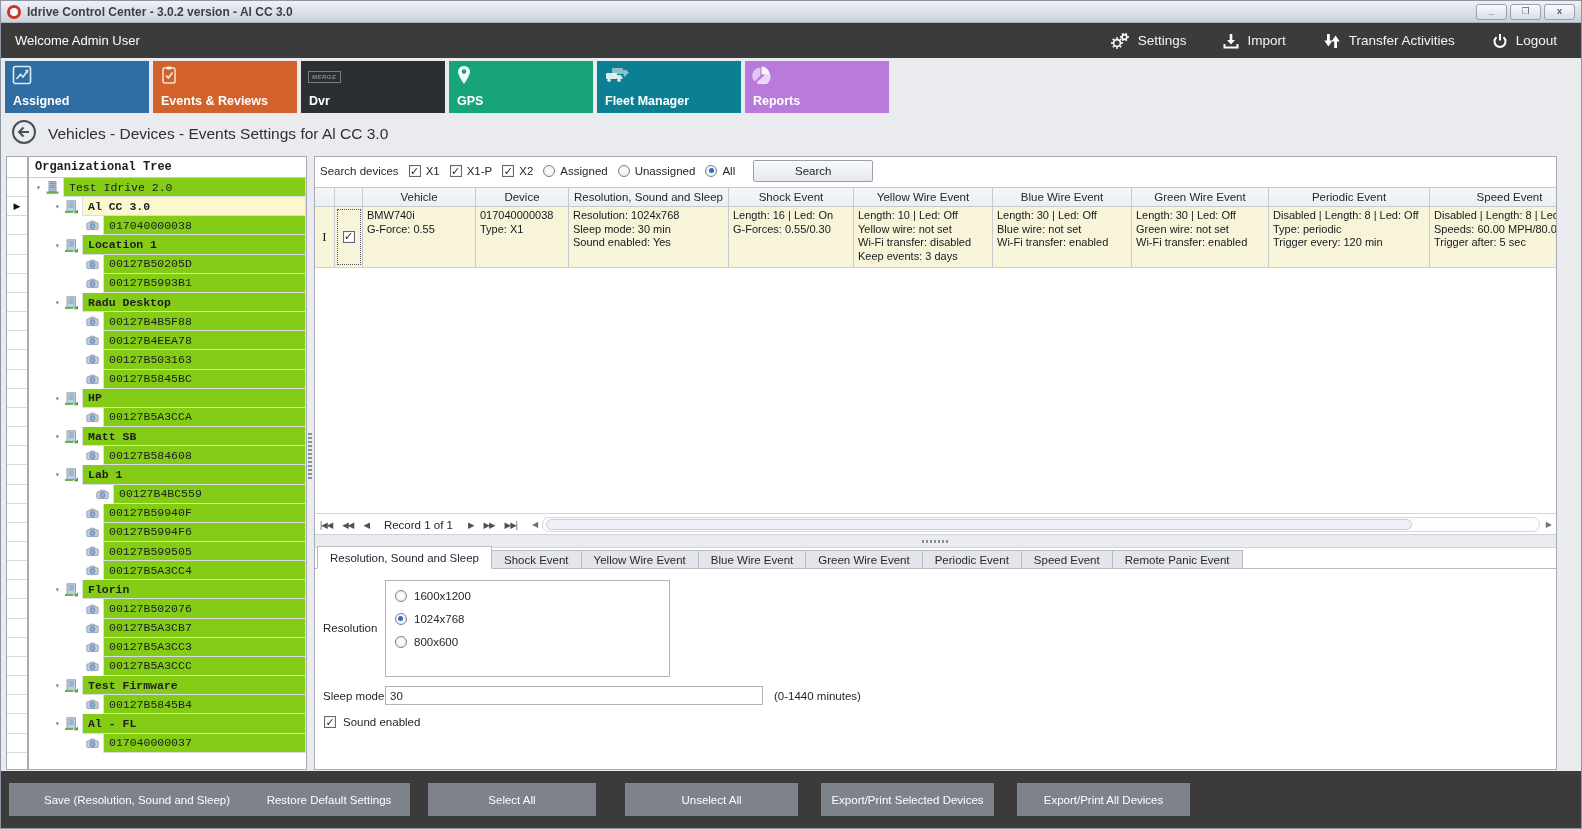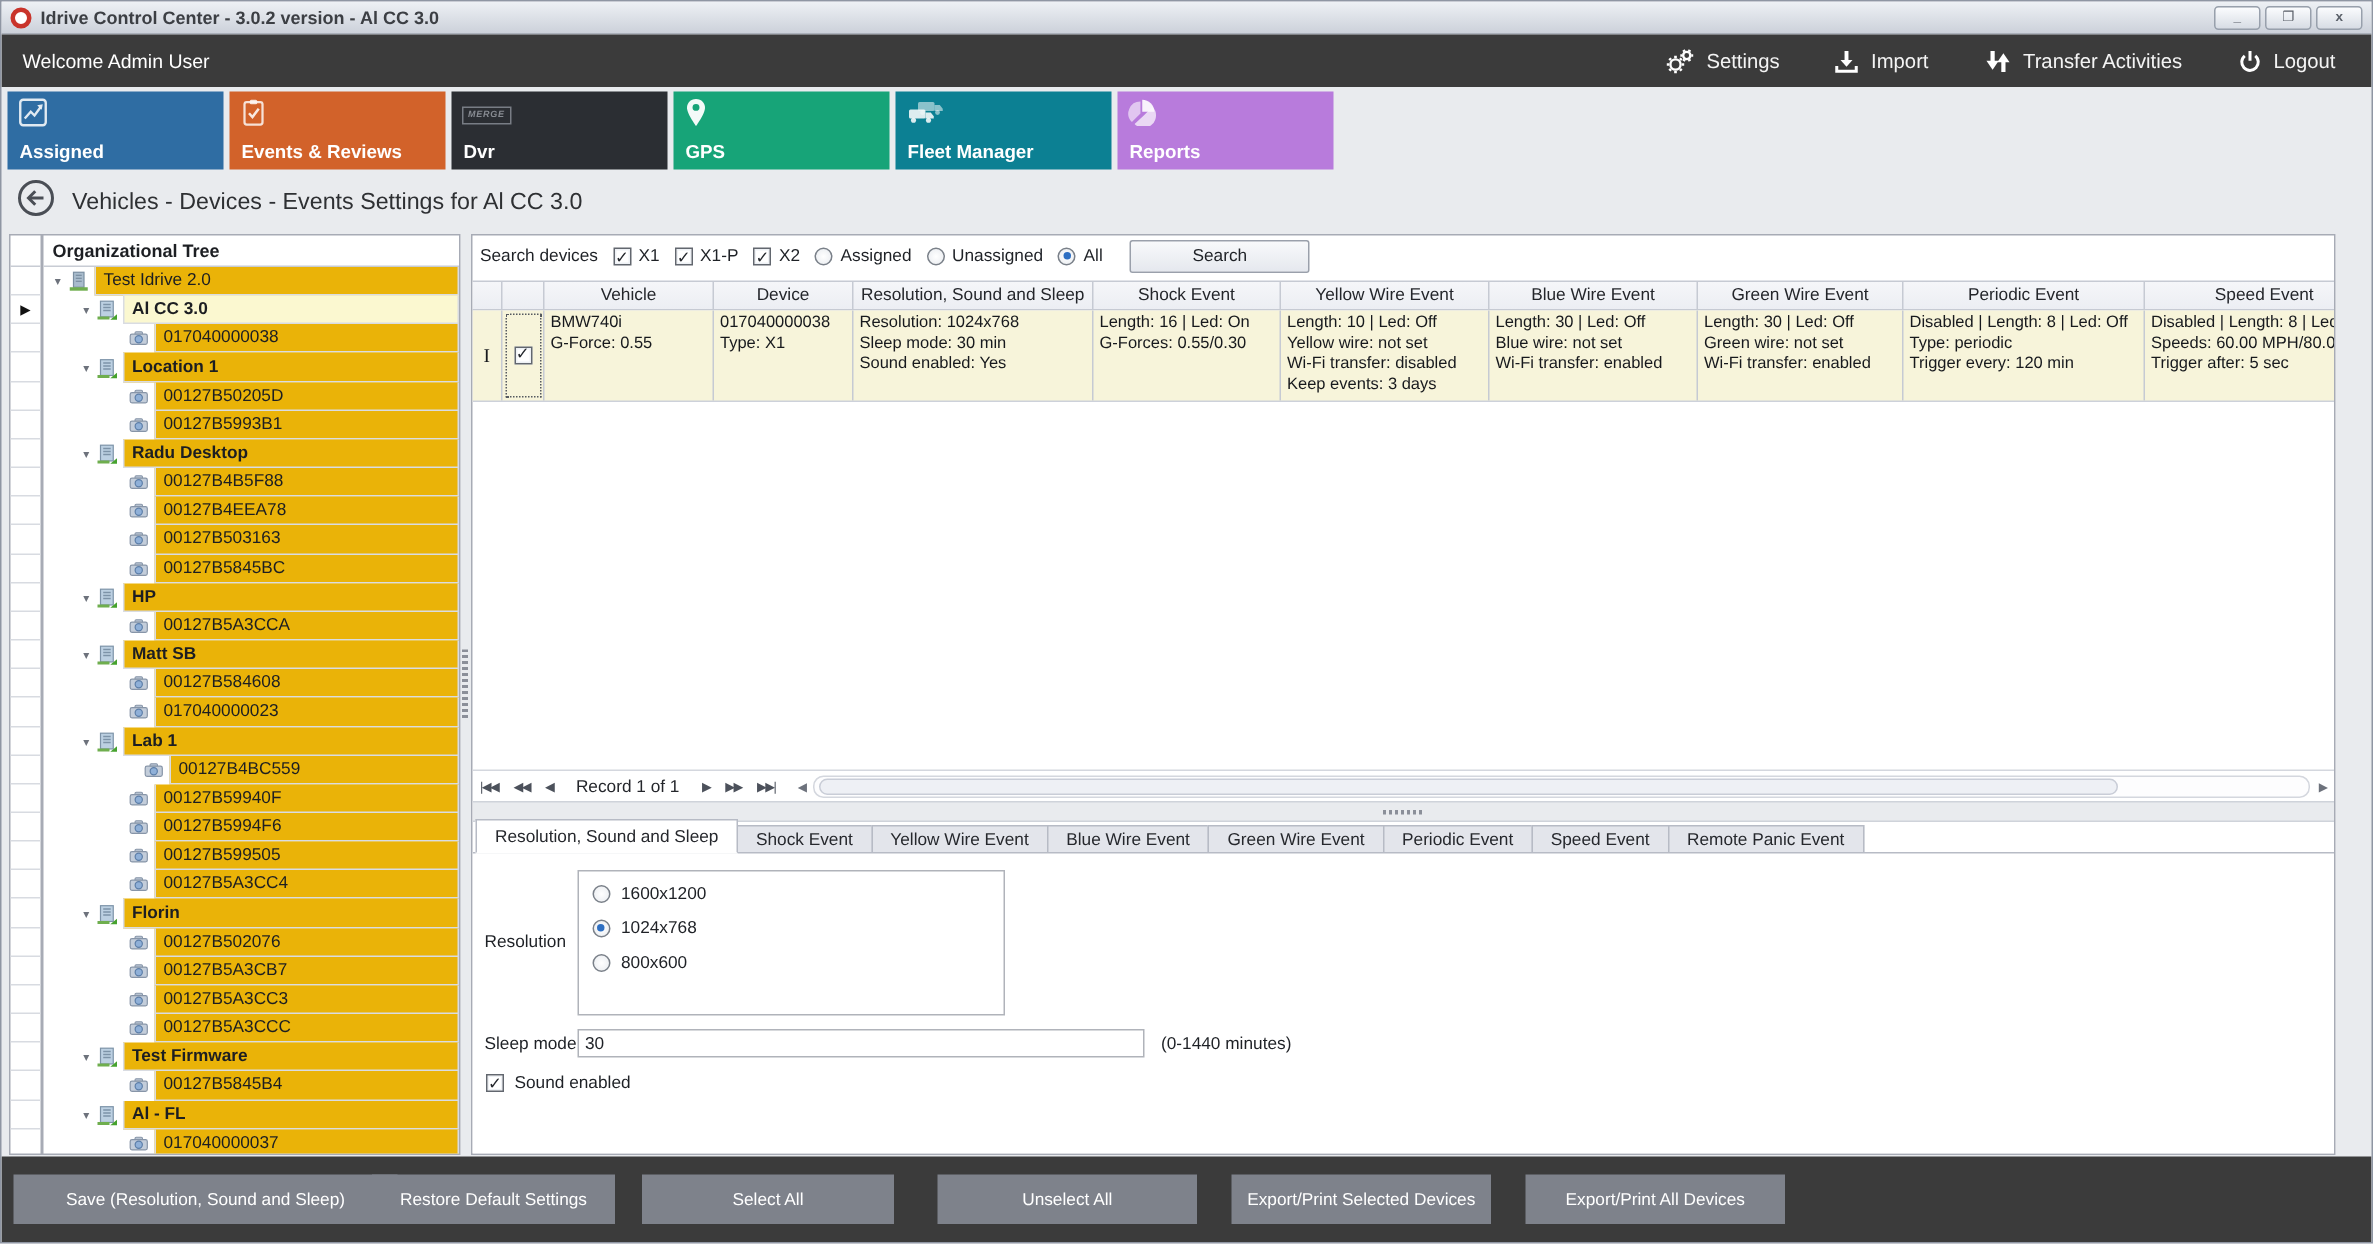--- a/index.html
+++ b/index.html
@@ -33,28 +33,28 @@
   
   .breadcrumb{position:absolute;top:118px;left:10px;display:flex;align-items:center;gap:11px;}
   .page-title{font-size:15.5px;color:#2e3033;text-align:center;}
   
   .indicator-col{position:absolute;left:5px;top:155px;width:22px;height:614px;background:#fff;
     border:1px solid #a7abb5;box-sizing:border-box;}
   .ind-head{height:20px;border-bottom:1px solid #c8ccd4;}
   .ind-cell{height:19.16px;border-bottom:1px solid #d8dbe1;box-sizing:border-box;
     display:flex;align-items:center;justify-content:center;font-size:9px;color:#111;}
   .tree-panel{position:absolute;left:27px;top:155px;width:279px;height:614px;background:#fff;
-    border:1px solid #a7abb5;box-sizing:border-box;overflow:hidden;}
+    border:1px solid #a7abb5;box-sizing:border-box;overflow:hidden;font-family:Liberation Mono, monospace;}
   .tree-header{height:20px;border-bottom:1px solid #c8ccd4;font-weight:bold;font-size:12px;
     display:flex;align-items:center;padding-left:6px;color:#1d1f23;}
   .tree-row{height:19.16px;display:flex;align-items:center;box-sizing:border-box;}
   .caret{width:11px;font-size:8px;color:#6d727c;text-align:center;flex:none;}
   .tree-icon{width:15px;height:15px;margin:0 3px 0 1px;flex:none;}
   .tree-cell{flex:1;align-self:stretch;border:1px solid #d9dce2;border-top:none;
-    display:flex;align-items:center;padding-left:5px;font-size:11.5px;color:#1c1e22;background:#eab308;overflow:hidden;white-space:nowrap;}
+    display:flex;align-items:center;padding-left:5px;font-size:11.5px;color:#1c1e22;background:#84cc16;overflow:hidden;white-space:nowrap;}
   .tree-row.group .tree-cell{font-weight:bold;}
   .tree-row.selected .tree-cell{background:#fbf8d0;}
   
   .main-panel{position:absolute;left:313px;top:155px;width:1243px;height:614px;background:#fff;
     border:1px solid #a7abb5;box-sizing:border-box;overflow:hidden;}
   .searchbar{position:absolute;top:3px;left:5px;height:22px;display:flex;align-items:center;
     gap:10px;font-size:11.5px;color:#1e2126;}
   .opt{display:flex;align-items:center;gap:5px;}
   .cb-box{width:12px;height:12px;border:1px solid #62676f;background:#fff;
     box-shadow:inset 0 0 0 1px #eef1f5;display:inline-flex;align-items:center;justify-content:center;
@@ -435,28 +435,20 @@
         <div class="tree-cell">Matt SB</div>
       </div>
       <div class="tree-row device" style="padding-left: 55px;">
         <div class="tree-icon"><svg width="15" height="15" viewBox="0 0 15 15">
             <rect x="5" y="3.2" width="5" height="2.2" rx="0.8" fill="#b7c3d2" stroke="#8795a8" stroke-width="0.7"></rect>
             <rect x="1.8" y="4.8" width="11.4" height="6.8" rx="1.2" fill="#c3cdda" stroke="#8795a8" stroke-width="0.8"></rect>
             <circle cx="7.5" cy="8.2" r="2.4" fill="#8fb0d8" stroke="#5c7ea8" stroke-width="0.8"></circle>
           </svg></div>
         <div class="tree-cell">00127B584608</div>
       </div>
-      <div class="tree-row device" style="padding-left: 55px;">
-        <div class="tree-icon"><svg width="15" height="15" viewBox="0 0 15 15">
-            <rect x="5" y="3.2" width="5" height="2.2" rx="0.8" fill="#b7c3d2" stroke="#8795a8" stroke-width="0.7"></rect>
-            <rect x="1.8" y="4.8" width="11.4" height="6.8" rx="1.2" fill="#c3cdda" stroke="#8795a8" stroke-width="0.8"></rect>
-            <circle cx="7.5" cy="8.2" r="2.4" fill="#8fb0d8" stroke="#5c7ea8" stroke-width="0.8"></circle>
-          </svg></div>
-        <div class="tree-cell">017040000023</div>
-      </div>
       <div class="tree-row group" style="padding-left: 23px;">
         <div class="caret">▾</div>
         <div class="tree-icon"><svg width="15" height="15" viewBox="0 0 15 15">
             <rect x="3" y="1.8" width="8.5" height="10.5" fill="#bcd0e2" stroke="#7d93a8" stroke-width="0.8"></rect>
             <line x1="4.8" y1="4" x2="9.8" y2="4" stroke="#7d93a8" stroke-width="0.9"></line>
             <line x1="4.8" y1="6" x2="9.8" y2="6" stroke="#7d93a8" stroke-width="0.9"></line>
             <line x1="4.8" y1="8" x2="9.8" y2="8" stroke="#7d93a8" stroke-width="0.9"></line>
             <rect x="1" y="12" width="8" height="2" fill="#6fae4e"></rect>
             <polygon points="9.5,14.2 14,14.2 14,10.5" fill="#46a22e"></polygon>
           </svg></div>

